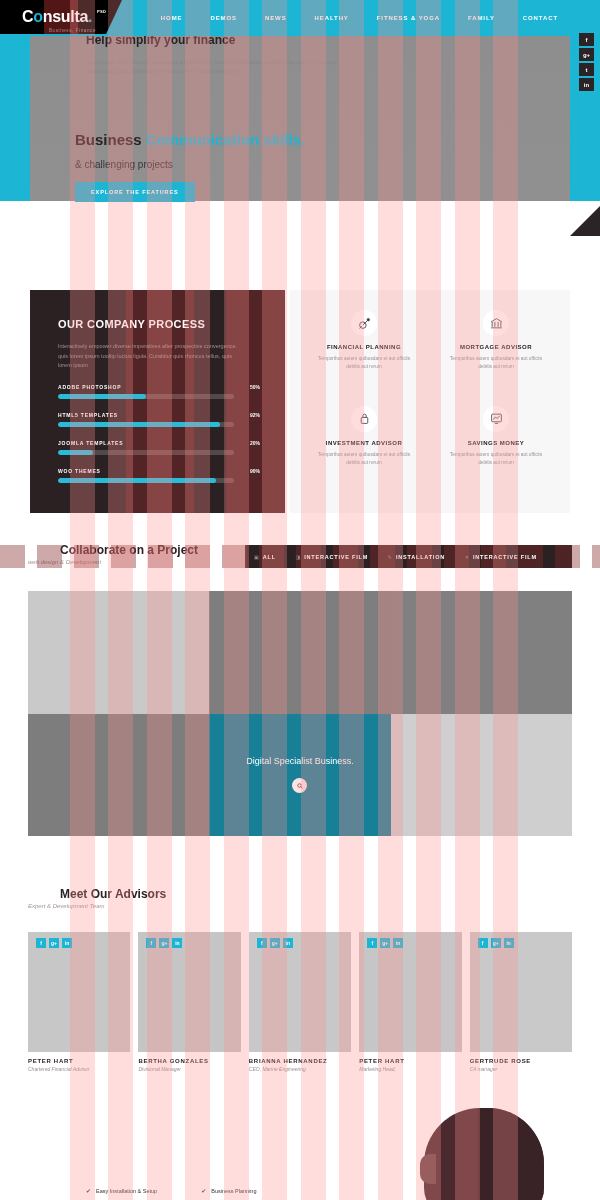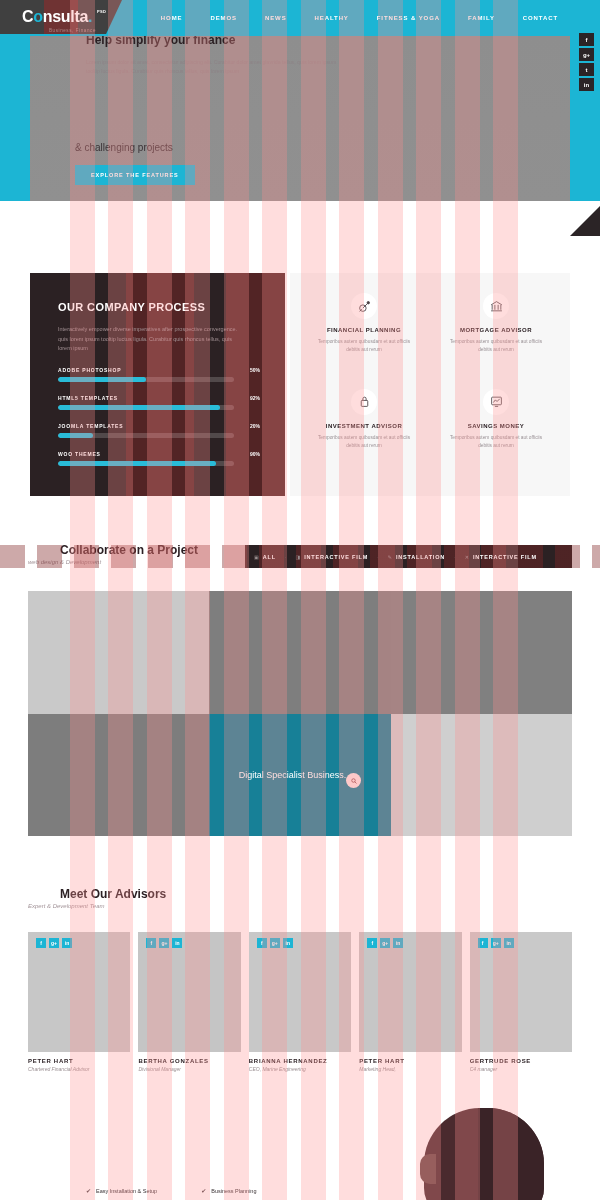--- a/index.html
+++ b/index.html
@@ -23,21 +23,21 @@
     background: rgba(255,141,141,0.30);
   }
 
   
   #header {
     position: absolute; left:0; top:0; width:600px; height:36px;
     background: #1cb5d4; z-index: 40;
   }
   .logo-wrap {
     position:absolute; left:0; top:0; width:122px; height:34px;
-    background:#404040;
+    background:#000000;
     clip-path: polygon(0 0, 122px 0, 100px 47px, 0 47px);
     overflow:hidden;
   }
   .logo-wrap::after{
     content:""; position:absolute; left:44px; top:0; width:34px; height:47px;
     background: rgba(150,40,40,0.55);
   }
   .logo-inner{ position:absolute; left:22px; top:8px; z-index:2; }
   .logo-text{
     font-size:16px; font-weight:bold; color:#ffffff; letter-spacing:-0.3px;
@@ -97,21 +97,21 @@
   .hero-h1 .accent{ color:#1cb5d4; }
   .hero-h2{ font-size:10px; color:#3a3236; margin-top:11px; }
   #hero-cta{
     display:inline-block; margin-top:12px; background:#1cb5d4; color:#fff;
     font-size:5.5px; font-weight:bold; letter-spacing:0.9px;
     padding:7px 16px; cursor:pointer; border:none;
   }
 
   
   #process-section{
-    position:absolute; left:0; top:273px; width:600px; height:223px; z-index:10;
+    position:absolute; left:0; top:290px; width:600px; height:223px; z-index:10;
   }
   #process-left{
     position:absolute; left:30px; top:0; width:255px; height:223px;
     background:#2b2123;
   }
   #process-left::before{
     content:""; position:absolute; left:96px; top:0; width:68px; height:100%;
     background:rgba(130,40,40,0.45);
   }
   #process-left::after{
@@ -186,21 +186,21 @@
 
   #portfolio-grid{
     position:absolute; left:28px; top:591px; width:544px; height:245px;
     display:grid; grid-template-columns:1fr 1fr 1fr; grid-template-rows:1fr 1fr;
     z-index:10;
   }
   .pf-tile{ position:relative; overflow:hidden; }
   #pf-overlay{
     position:absolute; left:0; top:0; width:100%; height:100%;
     background:rgba(23,128,150,0.88);
-    display:flex; flex-direction:row; align-items:center; justify-content:center;
+    display:flex; flex-direction:column; align-items:center; justify-content:center;
   }
   .pf-ov-title{ font-size:9px; color:#ffffff; }
   .pf-ov-btn{
     margin-top:12px; width:15px; height:15px; border-radius:50%;
     background:#fde3e3; display:flex; align-items:center; justify-content:center;
     cursor:pointer;
   }
   .pf-ov-btn svg{ width:6px; height:6px; }
 
   
@@ -263,20 +263,23 @@
 </style>
 </head>
 <body>
 
 <div id="page">
 
   <div id="hero">
     <div id="hero-photo"></div>
     <div class="hdr-corner"></div>
     <div id="hero-copy">
+      <div class="hero-h1">
+        <span class="dark">Business </span><span class="accent">Communication skills.</span>
+      </div>
       <div class="hero-h2">&amp; challenging projects</div>
       <button id="hero-cta">EXPLORE THE FEATURES</button>
     </div>
   </div>
 
   <div id="header">
     <div class="logo-wrap">
       <div class="logo-inner">
         <div class="logo-text">
           <span>C</span><span class="c-o">o</span><span>nsulta</span><span class="dot">.</span>

